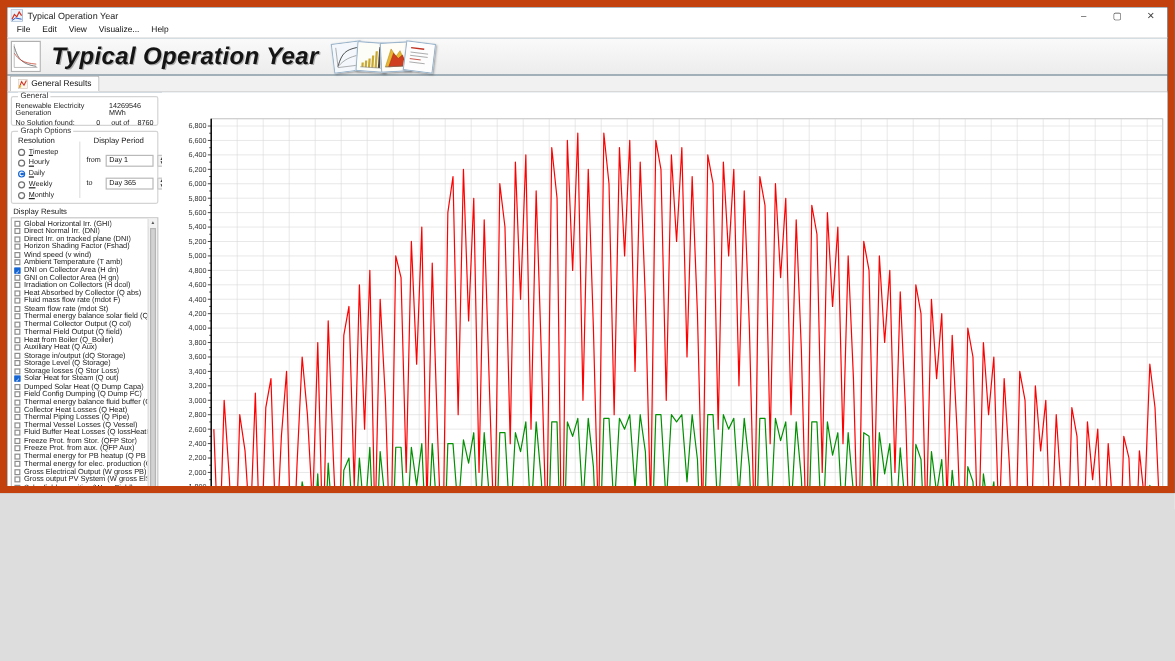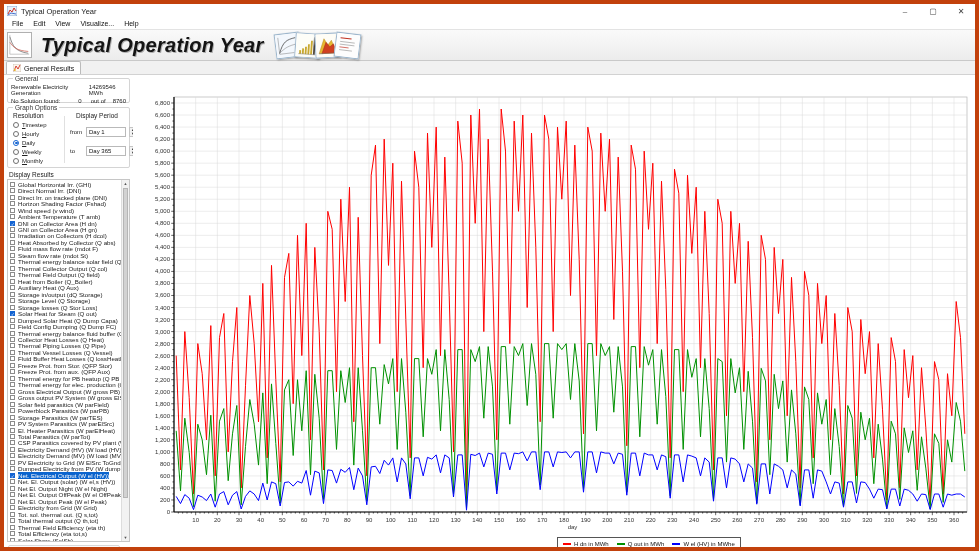--- a/index.html
+++ b/index.html
@@ -1,17 +1,17 @@
 <!DOCTYPE html>
 <html><head>
 <meta charset="utf-8">
 <style>
   *{box-sizing:border-box;margin:0;padding:0}
   body{background:#ddd;font-family:"Liberation Sans",sans-serif}
-  .window{position:relative;width:979px;height:551px;background:#0c4a6e;border:4px solid #c2410c;overflow:hidden}
+  .window{position:relative;width:979px;height:411px;background:#0c4a6e;border:6px solid #c2410c;overflow:hidden}
 
   
   .titlebar{height:14px;display:flex;align-items:center;background:#fff}
   .app-icon{width:10px;height:10px;margin:0 4px 0 3px;flex:0 0 auto}
   .title-text{font-size:7.5px;color:#222}
   .win-btns{margin-left:auto;display:flex;height:100%}
   .win-btn{width:28px;height:100%;display:flex;align-items:center;justify-content:center;font-size:8px;color:#444}
 
   
   .menubar{height:12px;display:flex;align-items:center;padding-left:3px;background:#fff;border-bottom:1px solid #e3e3e3}

